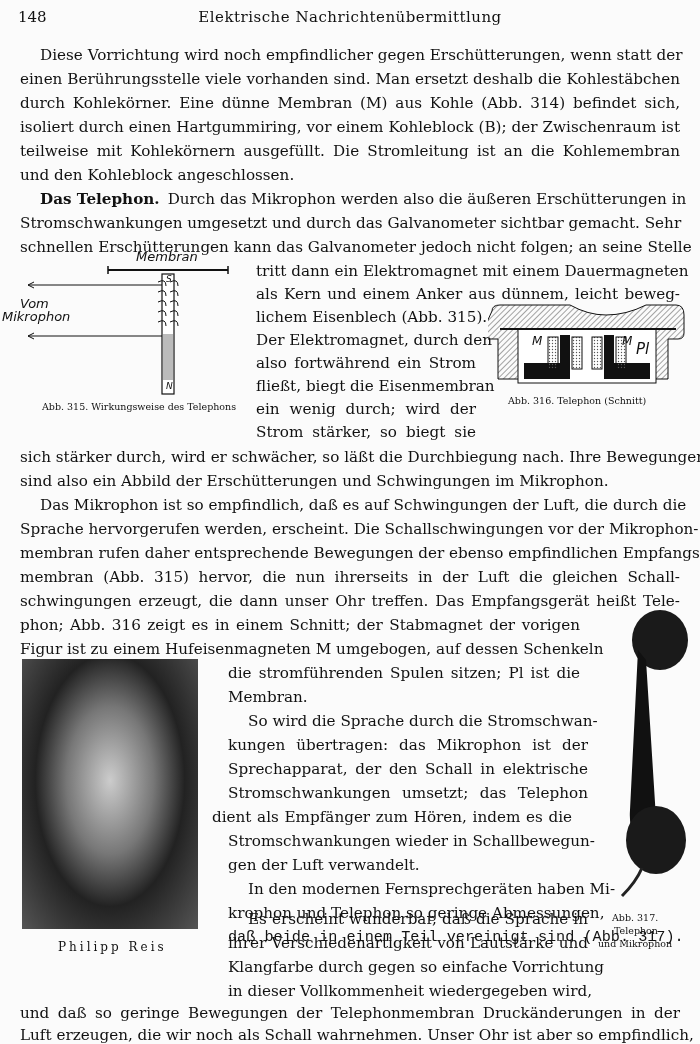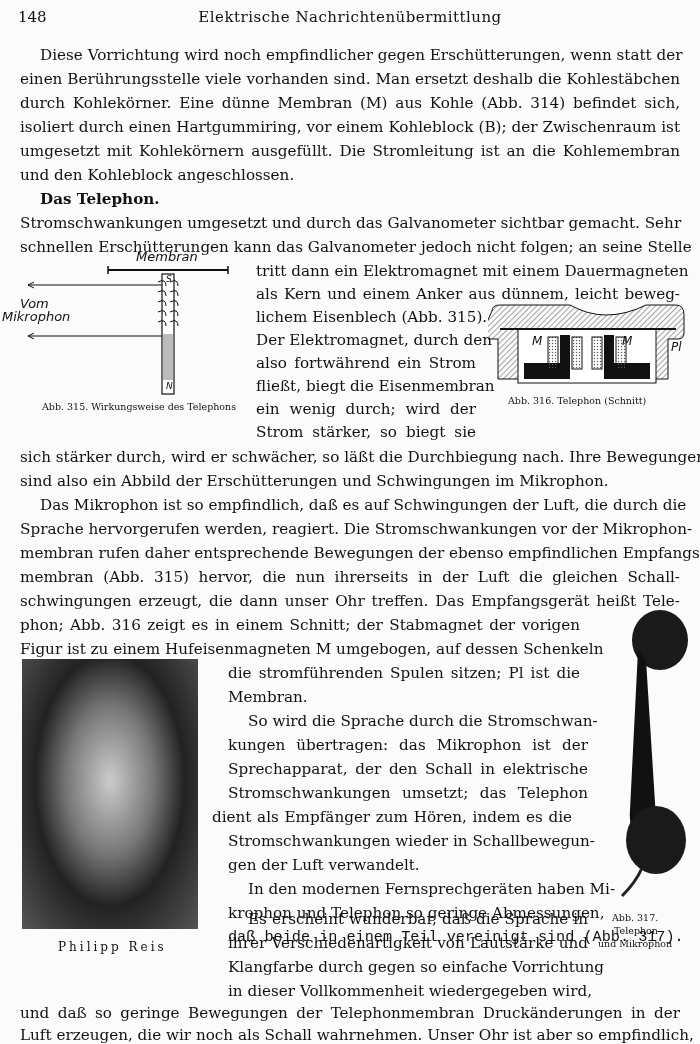--- a/index.html
+++ b/index.html
@@ -19,25 +19,26 @@
 </head>
 <body>
 
 <div class="abs header-num">148</div>
 <div class="abs header-title">Elektrische Nachrichtenübermittlung</div>
 
 <div class="line just" style="left:40px;width:640px;top:44px;">Diese Vorrichtung wird noch empfindlicher gegen Erschütterungen, wenn statt der</div>
 <div class="line just" style="left:20px;width:660px;top:68px;">einen Berührungsstelle viele vorhanden sind. Man ersetzt deshalb die Kohlestäbchen</div>
 <div class="line just" style="left:20px;width:660px;top:92px;">durch Kohlekörner. Eine dünne Membran (M) aus Kohle (Abb. 314) befindet sich,</div>
 <div class="line just" style="left:20px;width:660px;top:116px;">isoliert durch einen Hartgummiring, vor einem Kohleblock (B); der Zwischenraum ist</div>
-<div class="line just" style="left:20px;width:660px;top:140px;">umgesetzt mit Kohlekörnern ausgefüllt. Die Stromleitung ist an die Kohlemembran</div>
+<div class="line just" style="left:20px;width:660px;top:140px;">teilweise mit Kohlekörnern ausgefüllt. Die Stromleitung ist an die Kohlemembran</div>
 <div class="line" style="left:20px;top:164px;">und den Kohleblock angeschlossen.</div>
 
 <div class="line" style="left:40px;width:640px;top:188px;display:flex;justify-content:space-between;">
   <b class="bold">Das Telephon.</b>
+  <span style="flex:1;margin-left:8px;text-align:justify;text-align-last:justify;">Durch das Mikrophon werden also die äußeren Erschütterungen in</span>
 </div>
 <div class="line just" style="left:20px;width:660px;top:212px;">Stromschwankungen umgesetzt und durch das Galvanometer sichtbar gemacht. Sehr</div>
 <div class="line just" style="left:20px;width:660px;top:236px;">schnellen Erschütterungen kann das Galvanometer jedoch nicht folgen; an seine Stelle</div>
 <div class="line just" style="left:256px;width:424px;top:260px;">tritt dann ein Elektromagnet mit einem Dauermagneten</div>
 <div class="line just" style="left:256px;width:424px;top:283px;">als Kern und einem Anker aus dünnem, leicht beweg-</div>
 <div class="line" style="left:256px;top:306px;">lichem Eisenblech (Abb. 315).</div>
 <div class="line just" style="left:256px;width:220px;top:329px;">Der Elektromagnet, durch den</div>
 <div class="line just" style="left:256px;width:220px;top:352px;">also fortwährend ein Strom</div>
 <div class="line just" style="left:256px;width:220px;top:375px;">fließt, biegt die Eisenmembran</div>
 <div class="line just" style="left:256px;width:220px;top:398px;">ein wenig durch; wird der</div>
@@ -81,25 +82,25 @@
     <path d="M36 60 h36 v-28 h10 v44 h-46 z" fill="#111"></path>
     <path d="M162 60 h-36 v-28 h-10 v44 h46 z" fill="#111"></path>
     <rect x="60" y="34" width="10" height="32" fill="url(#dots)" stroke="#111"></rect>
     <rect x="84" y="34" width="10" height="32" fill="url(#dots)" stroke="#111"></rect>
     <rect x="104" y="34" width="10" height="32" fill="url(#dots)" stroke="#111"></rect>
     <rect x="128" y="34" width="10" height="32" fill="url(#dots)" stroke="#111"></rect>
   </svg>
 </div>
 <div class="fig-label" style="left:532px;top:334px;font-size:12px;">M</div>
 <div class="fig-label" style="left:622px;top:334px;font-size:12px;">M</div>
-<div class="fig-label" style="left:671px;top:340px;font-size:12px;">Pl</div>
+<div class="fig-label" style="left:636px;top:340px;font-size:15px;">Pl</div>
 <div class="caption" style="left:508px;top:395px;">Abb. 316. Telephon (Schnitt)</div>
 
 <div class="line just" style="left:40px;width:640px;top:494px;">Das Mikrophon ist so empfindlich, daß es auf Schwingungen der Luft, die durch die</div>
-<div class="line just" style="left:20px;width:660px;top:518px;">Sprache hervorgerufen werden, reagiert. Die Stromschwankungen vor der Mikrophon-</div>
+<div class="line just" style="left:20px;width:660px;top:518px;">Sprache hervorgerufen werden, erscheint. Die Schallschwingungen vor der Mikrophon-</div>
 <div class="line just" style="left:20px;width:660px;top:542px;">membran rufen daher entsprechende Bewegungen der ebenso empfindlichen Empfangs-</div>
 <div class="line just" style="left:20px;width:660px;top:566px;">membran (Abb. 315) hervor, die nun ihrerseits in der Luft die gleichen Schall-</div>
 <div class="line just" style="left:20px;width:660px;top:590px;">schwingungen erzeugt, die dann unser Ohr treffen. Das Empfangsgerät heißt Tele-</div>
 <div class="line just" style="left:20px;width:560px;top:614px;">phon; Abb. 316 zeigt es in einem Schnitt; der Stabmagnet der vorigen</div>
 <div class="line just" style="left:20px;width:560px;top:638px;">Figur ist zu einem Hufeisenmagneten M umgebogen, auf dessen Schenkeln</div>
 <div class="line just" style="left:228px;width:352px;top:662px;">die stromführenden Spulen sitzen; Pl ist die</div>
 <div class="line" style="left:228px;top:686px;">Membran.</div>
 
 <div class="abs" style="left:22px;top:659px;width:176px;height:270px;background:radial-gradient(ellipse at 50% 45%, #ccc 0%, #777 35%, #222 60%, #555 100%);"></div>
 <div class="caption" style="left:58px;top:940px;font-size:12px;letter-spacing:3px;">Philipp Reis</div>

